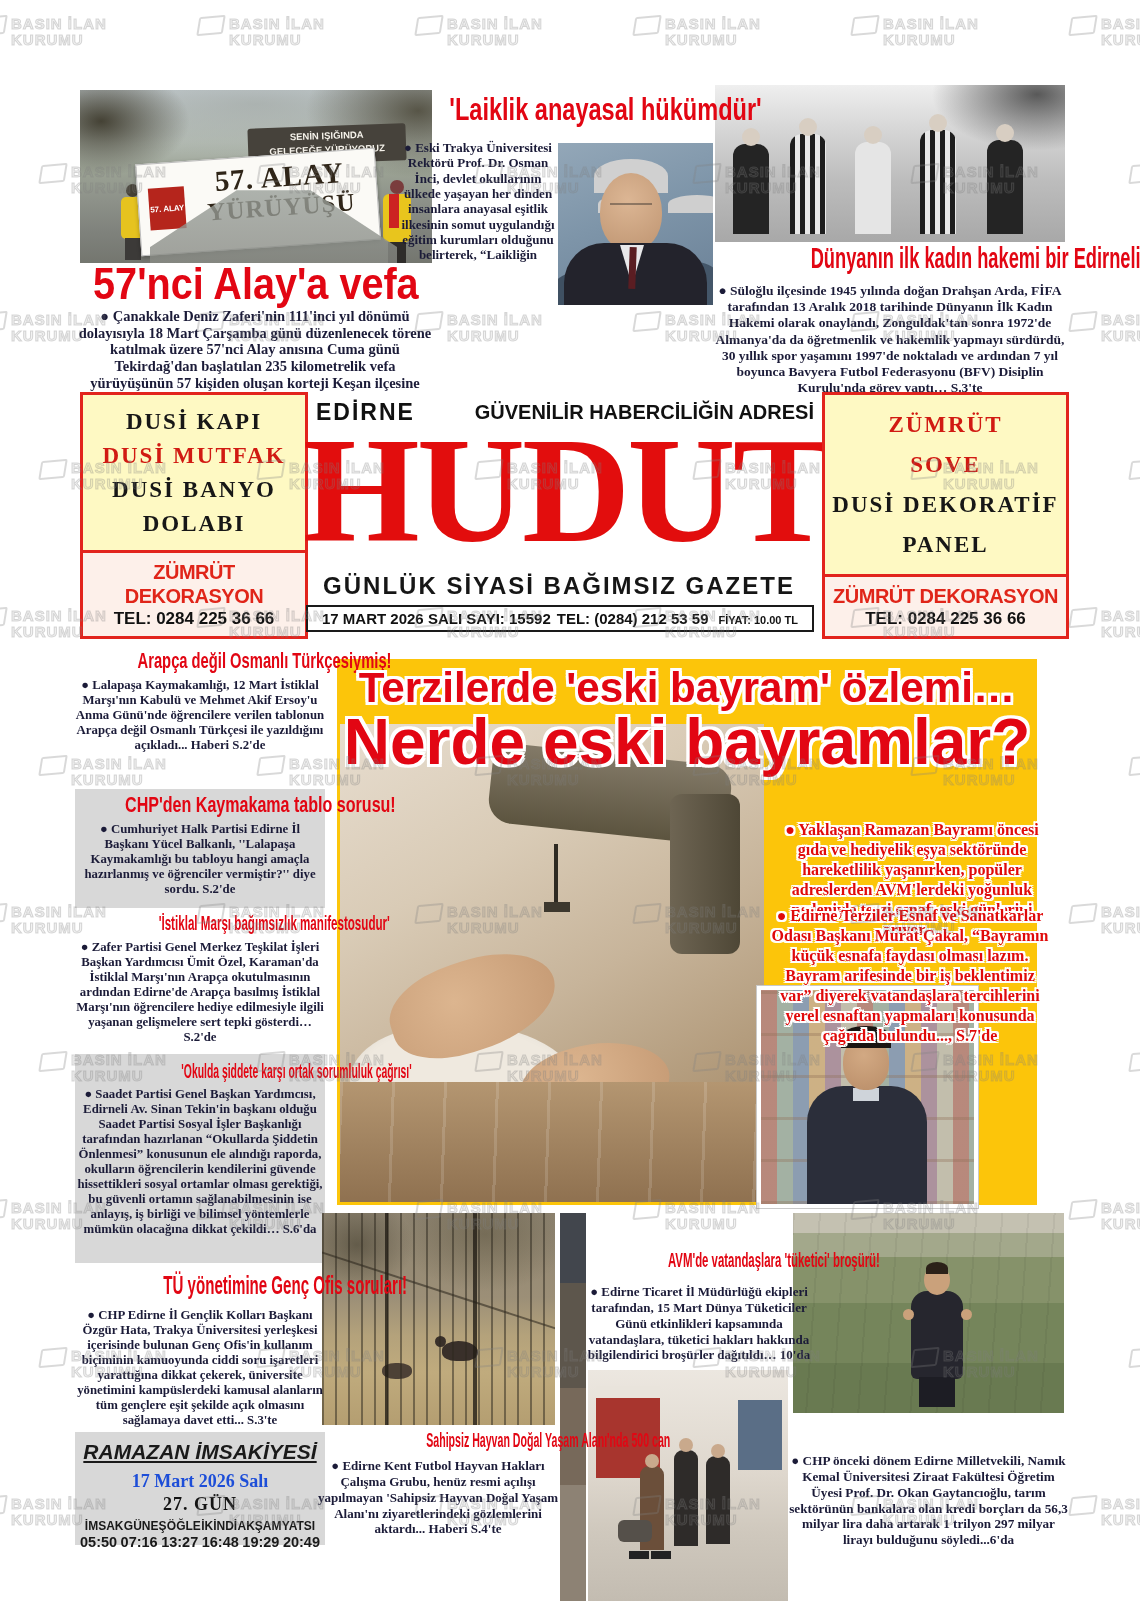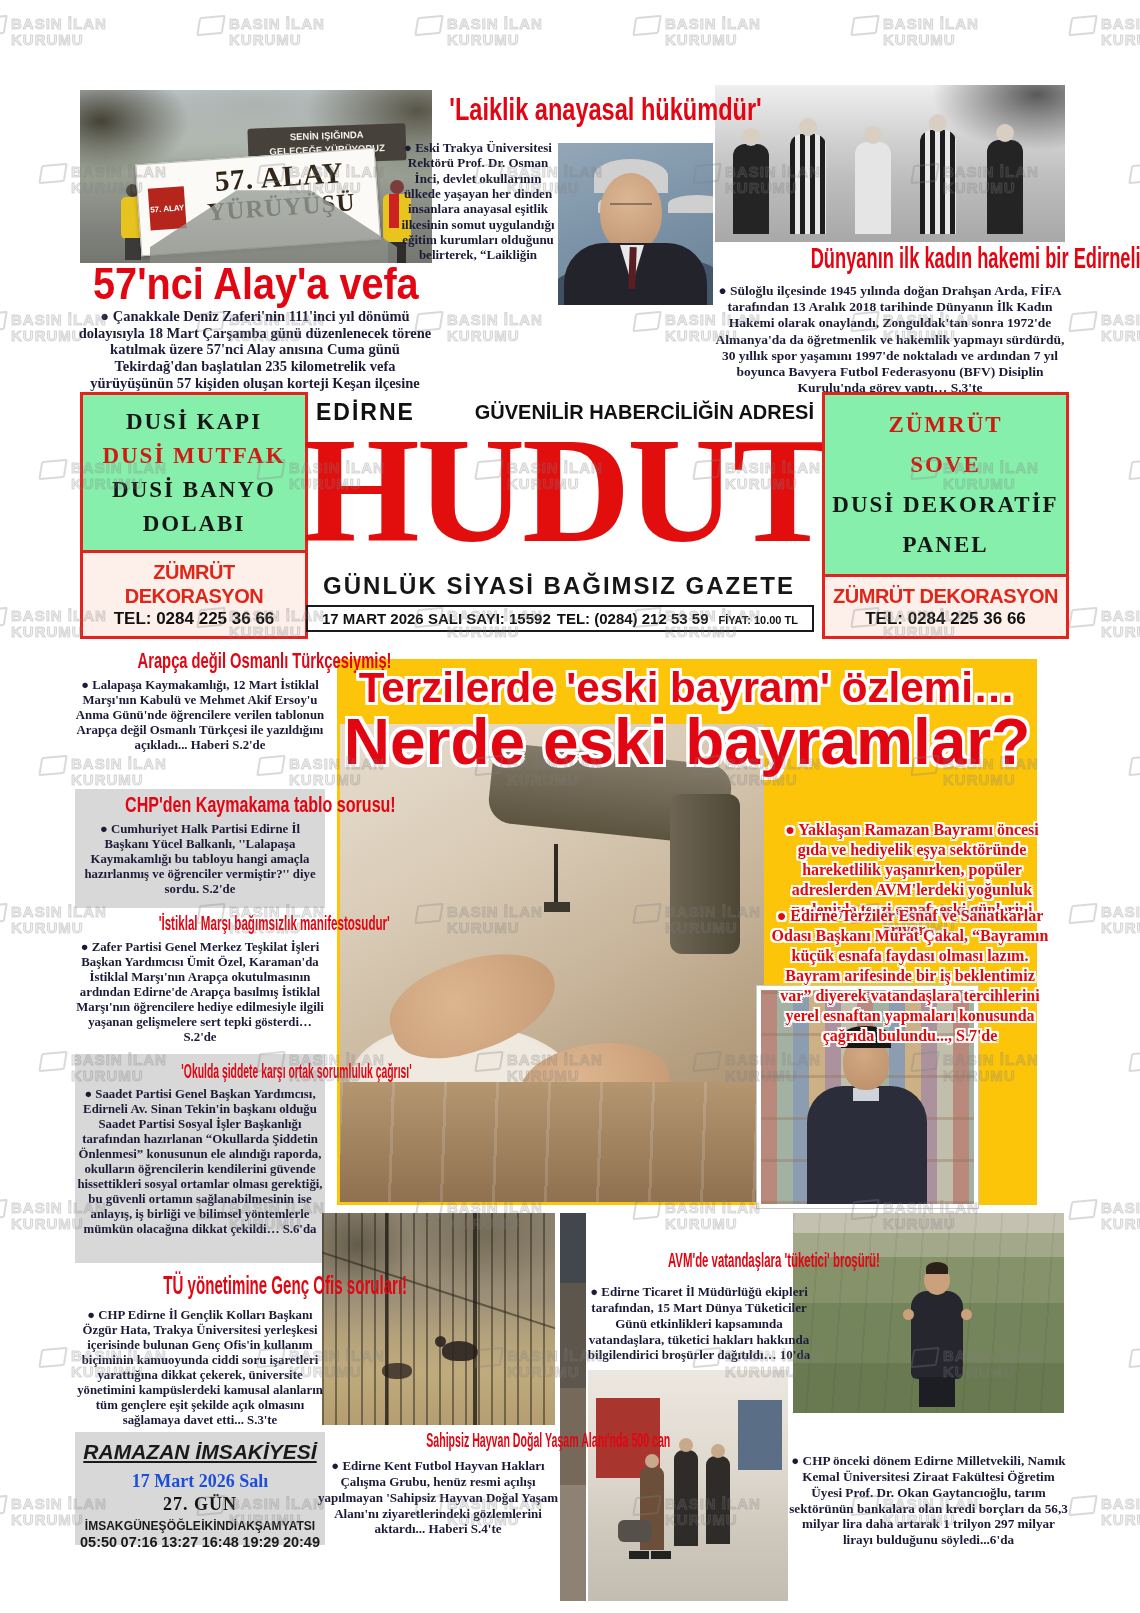--- a/index.html
+++ b/index.html
@@ -89,21 +89,21 @@
     radial-gradient(ellipse 150px 80px at 92% 6%,rgba(40,40,40,.75),rgba(40,40,40,0) 70%),
     linear-gradient(180deg,#efefef 0,#d9d9d9 25%,#bdbdbd 60%,#a8a8a8 100%);}
   .hk{position:absolute;bottom:8px;width:36px;background:#242424;border-radius:12px 12px 0 0;}
   .hk::before{content:"";position:absolute;top:-16px;left:9px;width:18px;height:18px;border-radius:50%;background:#d8cec2;}
   .hk.str{background:repeating-linear-gradient(90deg,#1d1d1d 0 5px,#e8e8e8 5px 10px);}
   .hk.lt{background:#e5e5e5;}
   #hl-hakem{left:712px;top:244px;width:356px;font-size:29px;}
   #bd-hakem{left:710px;top:283px;width:360px;font-size:13.5px;line-height:1.2;}
 
   
-  .adbox{position:absolute;z-index:1;border:3px solid var(--adred);background:#86efac;
+  .adbox{position:absolute;z-index:1;border:3px solid var(--adred);background:#fef9c3;
     display:flex;flex-direction:column;}
   #ad-left{left:80px;top:392px;width:222px;height:241px;}
   #ad-right{left:822px;top:392px;width:241px;height:241px;}
   .ad-top{flex:1;display:flex;flex-direction:column;justify-content:space-around;
     align-items:center;padding:10px 2px;}
   .ad-line{font-weight:bold;font-size:23px;letter-spacing:2px;color:#171717;line-height:1;}
   .ad-line.red{color:#d11a12;}
   .ad-bottom{border-top:3px solid var(--adred);background:#fdf0ea;text-align:center;padding:7px 2px 6px;}
   .ad-brand{font-family:"Liberation Sans",sans-serif;font-weight:bold;font-size:20px;color:#e02519;
     letter-spacing:-0.5px;line-height:1.2;}

